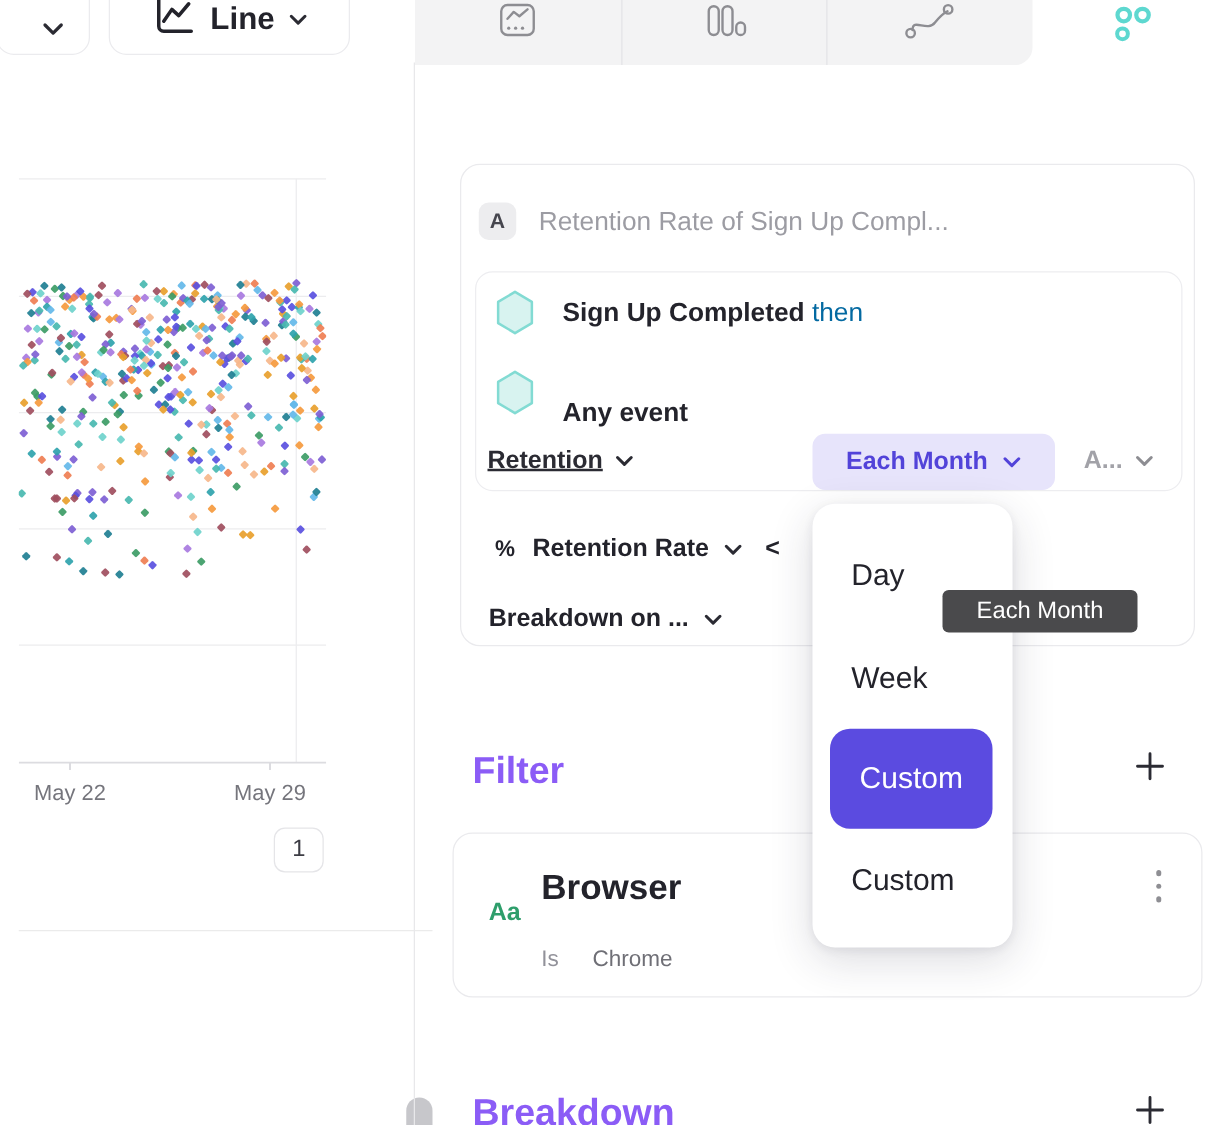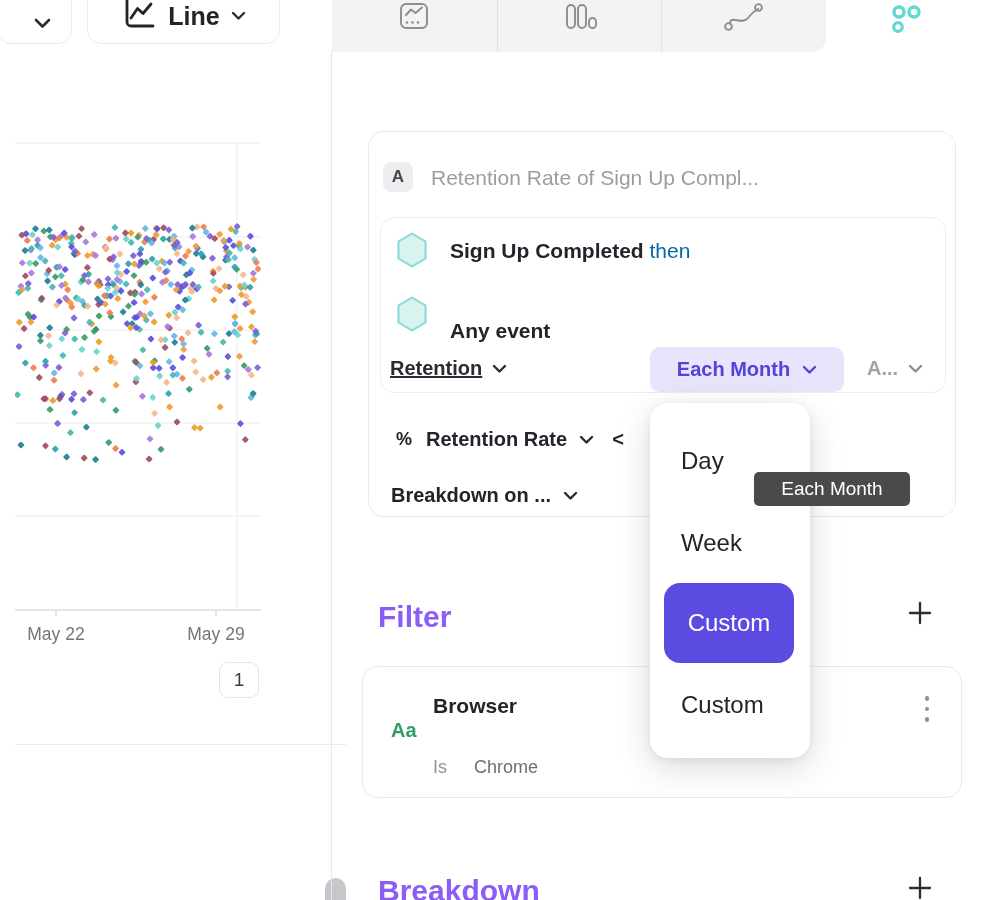--- a/index.html
+++ b/index.html
@@ -52,21 +52,21 @@
   .interval-chip .chev{color:#5243d9;}
   .trunc-ctl{position:absolute;left:486px;top:11px;font-size:20px;font-weight:700;color:#a2a2a8;display:flex;align-items:center;gap:10px;}
   .trunc-ctl .chev{color:#8d8d92;}
   .measure-row{position:absolute;left:27px;top:296px;display:flex;align-items:center;gap:0;font-size:20px;font-weight:700;color:#23232b;}
   .breakdown-on-row{position:absolute;left:22px;top:352px;display:flex;align-items:center;gap:12px;font-size:20px;font-weight:700;color:#23232b;}
 
   .section-title{position:absolute;font-size:30px;font-weight:700;color:#8b5cf6;}
   .plus-btn{position:absolute;width:28px;height:28px;display:flex;align-items:center;justify-content:center;color:#2b2b33;}
   .filter-card{left:362px;top:666px;width:600px;height:132px;}
   .aa-icon{position:absolute;left:28px;top:28px;font-size:20px;font-weight:700;color:#2e9e6b;margin-top:24px;}
-  .prop-name{position:absolute;left:70px;top:27px;font-size:21px;font-weight:700;color:#23232b;}
+  .prop-name{position:absolute;left:70px;top:27px;font-size:28px;font-weight:700;color:#23232b;}
   .kebab{position:absolute;left:552px;top:26px;width:24px;height:32px;display:flex;flex-direction:column;align-items:center;justify-content:center;gap:6px;}
   .kebab i{width:4.6px;height:4.6px;border-radius:50%;background:#8e8e93;}
   .cond-row{position:absolute;left:70px;top:90px;font-size:18px;color:#92929a;}
   .cond-val{margin-left:22px;color:#6f6f76;}
 
   
   .menu{position:absolute;left:650px;top:403px;width:160px;height:355px;background:#fff;border-radius:18px;
         box-shadow:0 10px 34px rgba(40,40,60,0.16),0 2px 8px rgba(40,40,60,0.08);z-index:40;}
   .menu-item{position:absolute;left:31px;font-size:24px;color:#23232b;white-space:nowrap;}
   .menu-item.selected{left:14px;width:130px;height:80px;border-radius:16px;background:#5b4be0;color:#fff;

